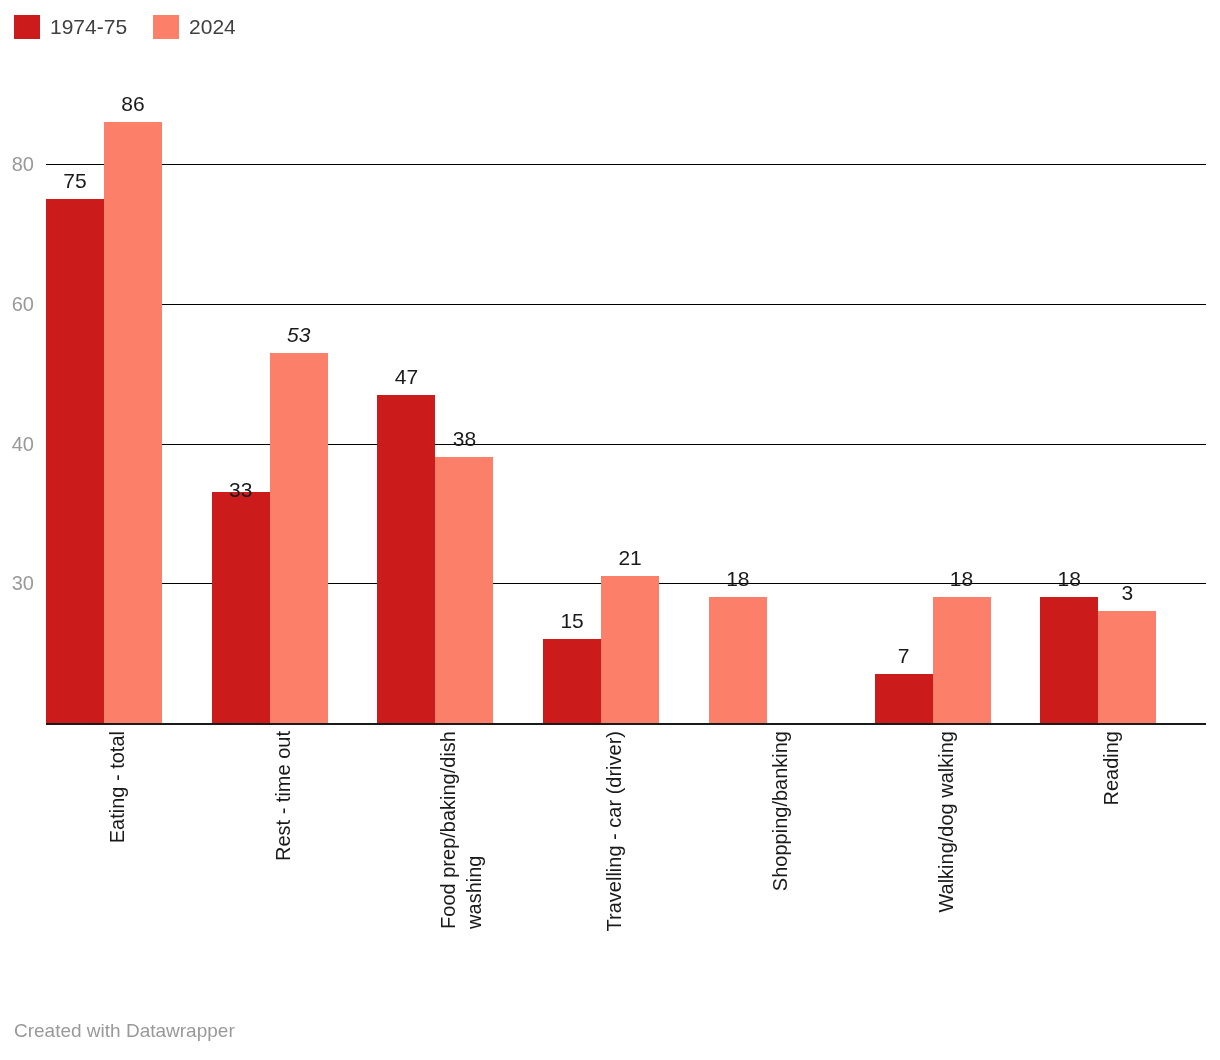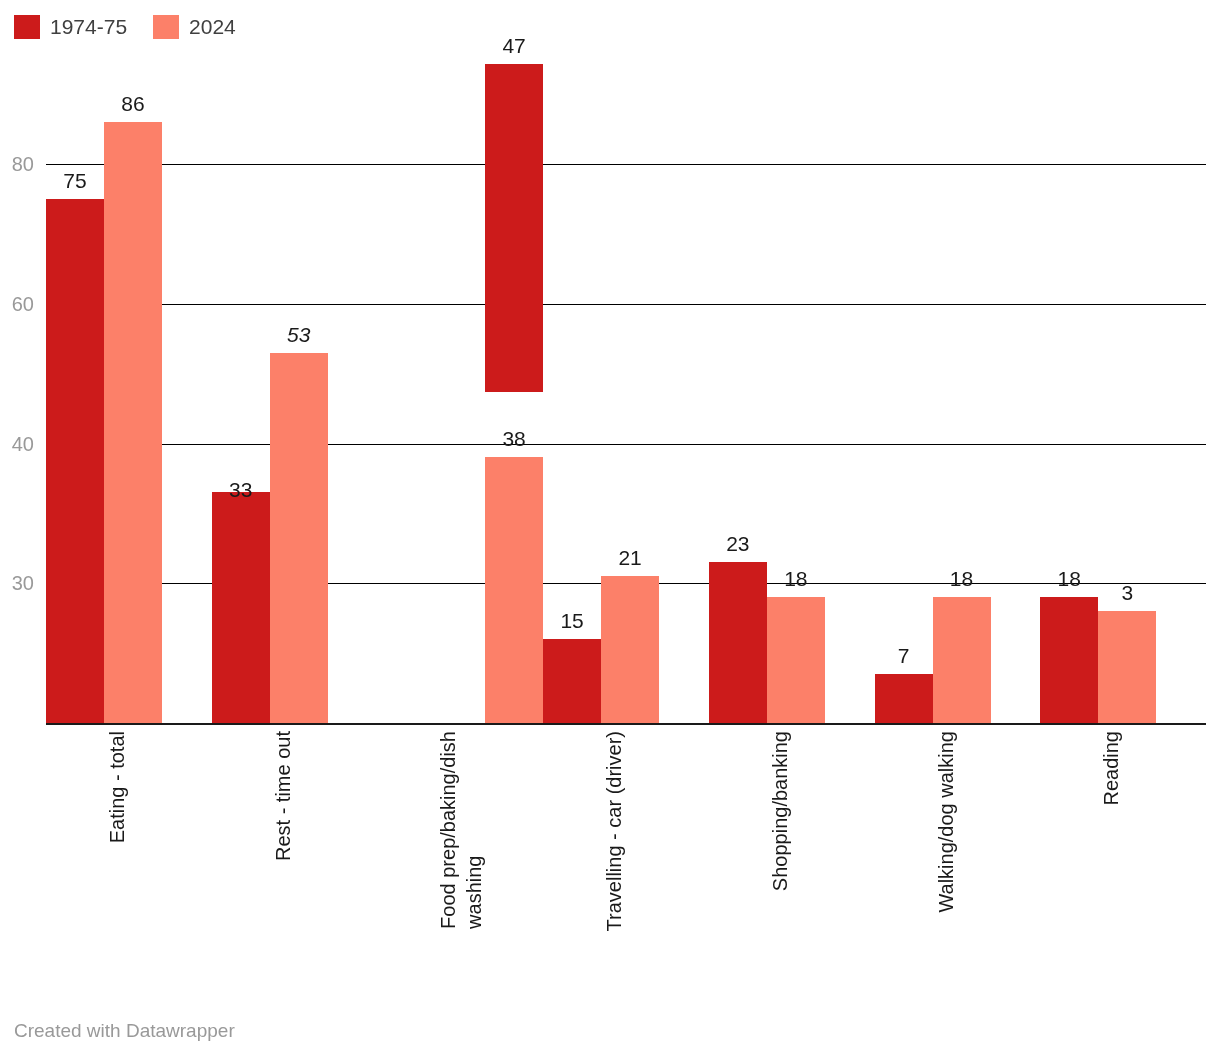--- a/index.html
+++ b/index.html
@@ -213,21 +213,21 @@
       <div class="group" style="width: 165.714px;">
         <div class="bar-wrap">
           <span class="bar-value" style="bottom: 221px;">33</span>
           <div class="bar" style="height: 231px; background: rgb(204, 27, 27);"></div>
         </div>
         <div class="bar-wrap">
           <span class="bar-value" style="bottom: 376px; font-style: italic;">53</span>
           <div class="bar" style="height: 370px; background: rgb(252, 128, 105);"></div>
         </div>
       </div>
-      <div class="group" style="width: 165.714px; flex-direction: column;">
+      <div class="group" style="width: 165.714px;">
         <div class="bar-wrap">
           <span class="bar-value" style="bottom: 334px;">47</span>
           <div class="bar" style="height: 328px; background: rgb(204, 27, 27);"></div>
         </div>
         <div class="bar-wrap">
           <span class="bar-value" style="bottom: 272px;">38</span>
           <div class="bar" style="height: 266px; background: rgb(252, 128, 105);"></div>
         </div>
       </div>
       <div class="group" style="width: 165.714px;">
@@ -235,24 +235,20 @@
           <span class="bar-value" style="bottom: 90px;">15</span>
           <div class="bar" style="height: 84px; background: rgb(204, 27, 27);"></div>
         </div>
         <div class="bar-wrap">
           <span class="bar-value" style="bottom: 153px;">21</span>
           <div class="bar" style="height: 147px; background: rgb(252, 128, 105);"></div>
         </div>
       </div>
       <div class="group" style="width: 165.714px;">
         <div class="bar-wrap">
-          <span class="bar-value" style="bottom: 167px;">23</span>
-          <div class="bar" style="height: 161px; background: rgb(204, 27, 27);"></div>
-        </div>
-        <div class="bar-wrap">
           <span class="bar-value" style="bottom: 132px;">18</span>
           <div class="bar" style="height: 126px; background: rgb(252, 128, 105);"></div>
         </div>
       </div>
       <div class="group" style="width: 165.714px;">
         <div class="bar-wrap">
           <span class="bar-value" style="bottom: 55px;">7</span>
           <div class="bar" style="height: 49px; background: rgb(204, 27, 27);"></div>
         </div>
         <div class="bar-wrap">

